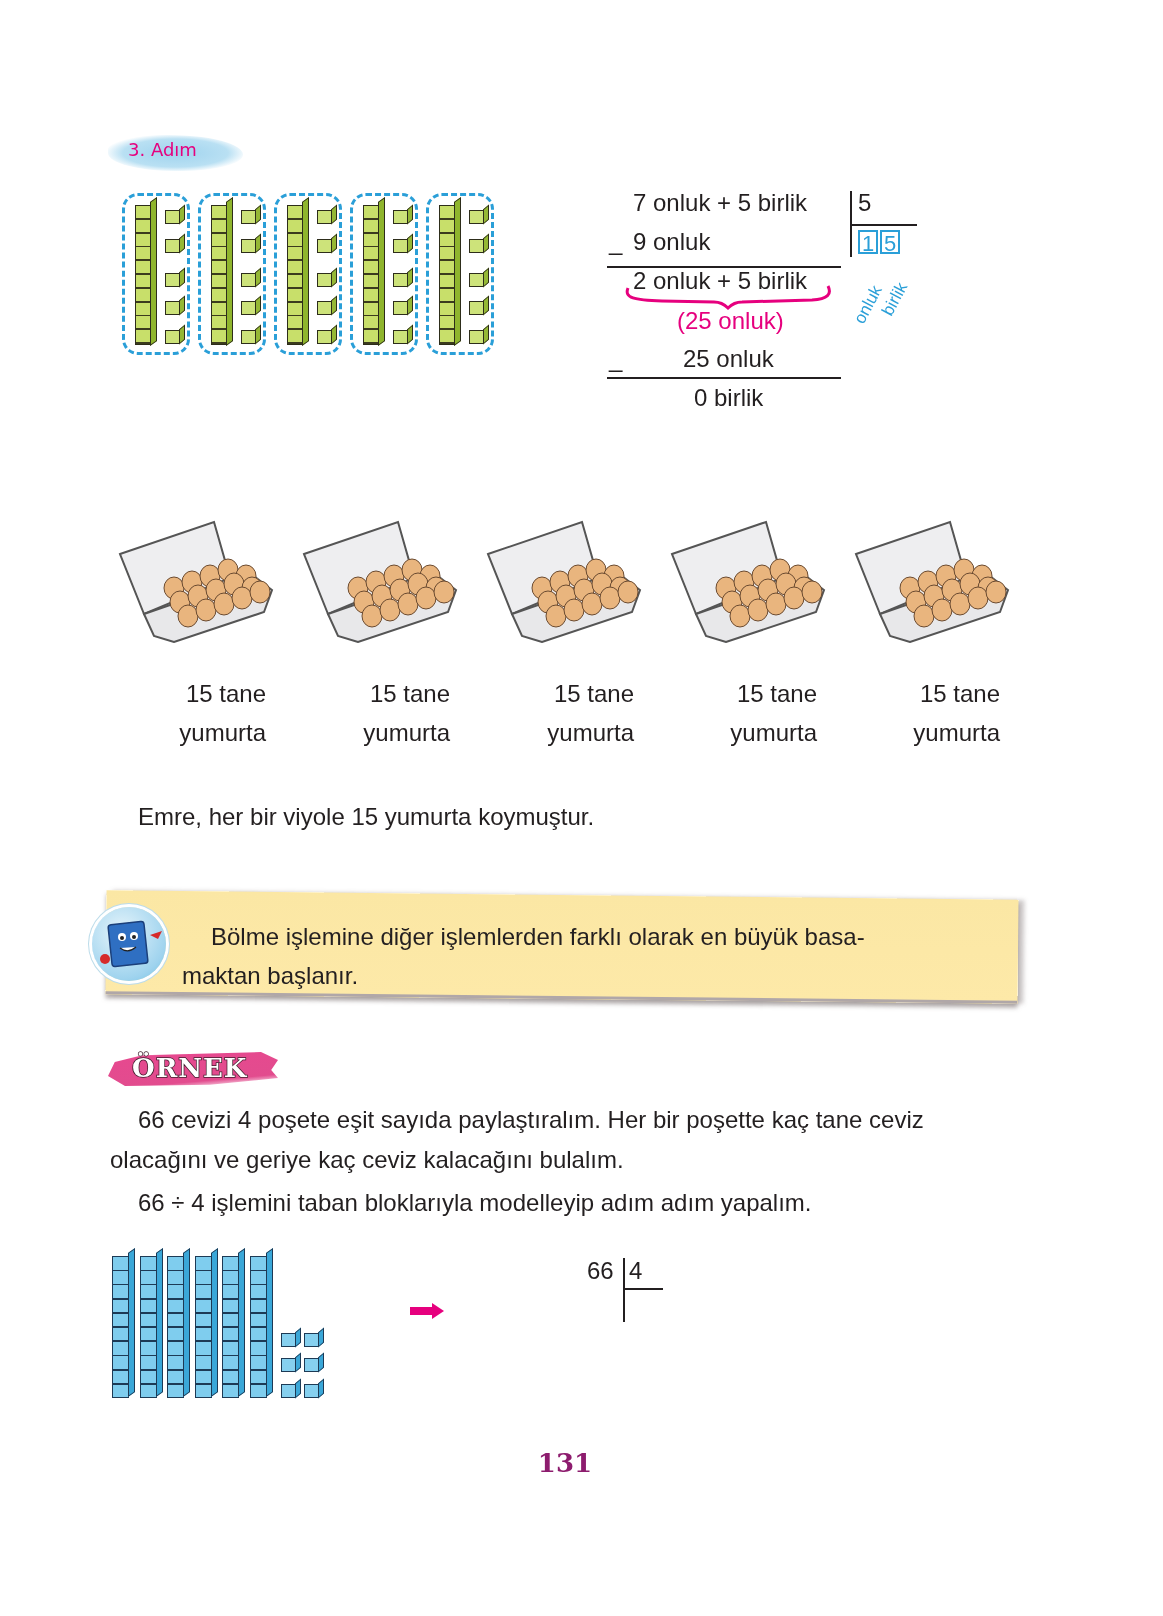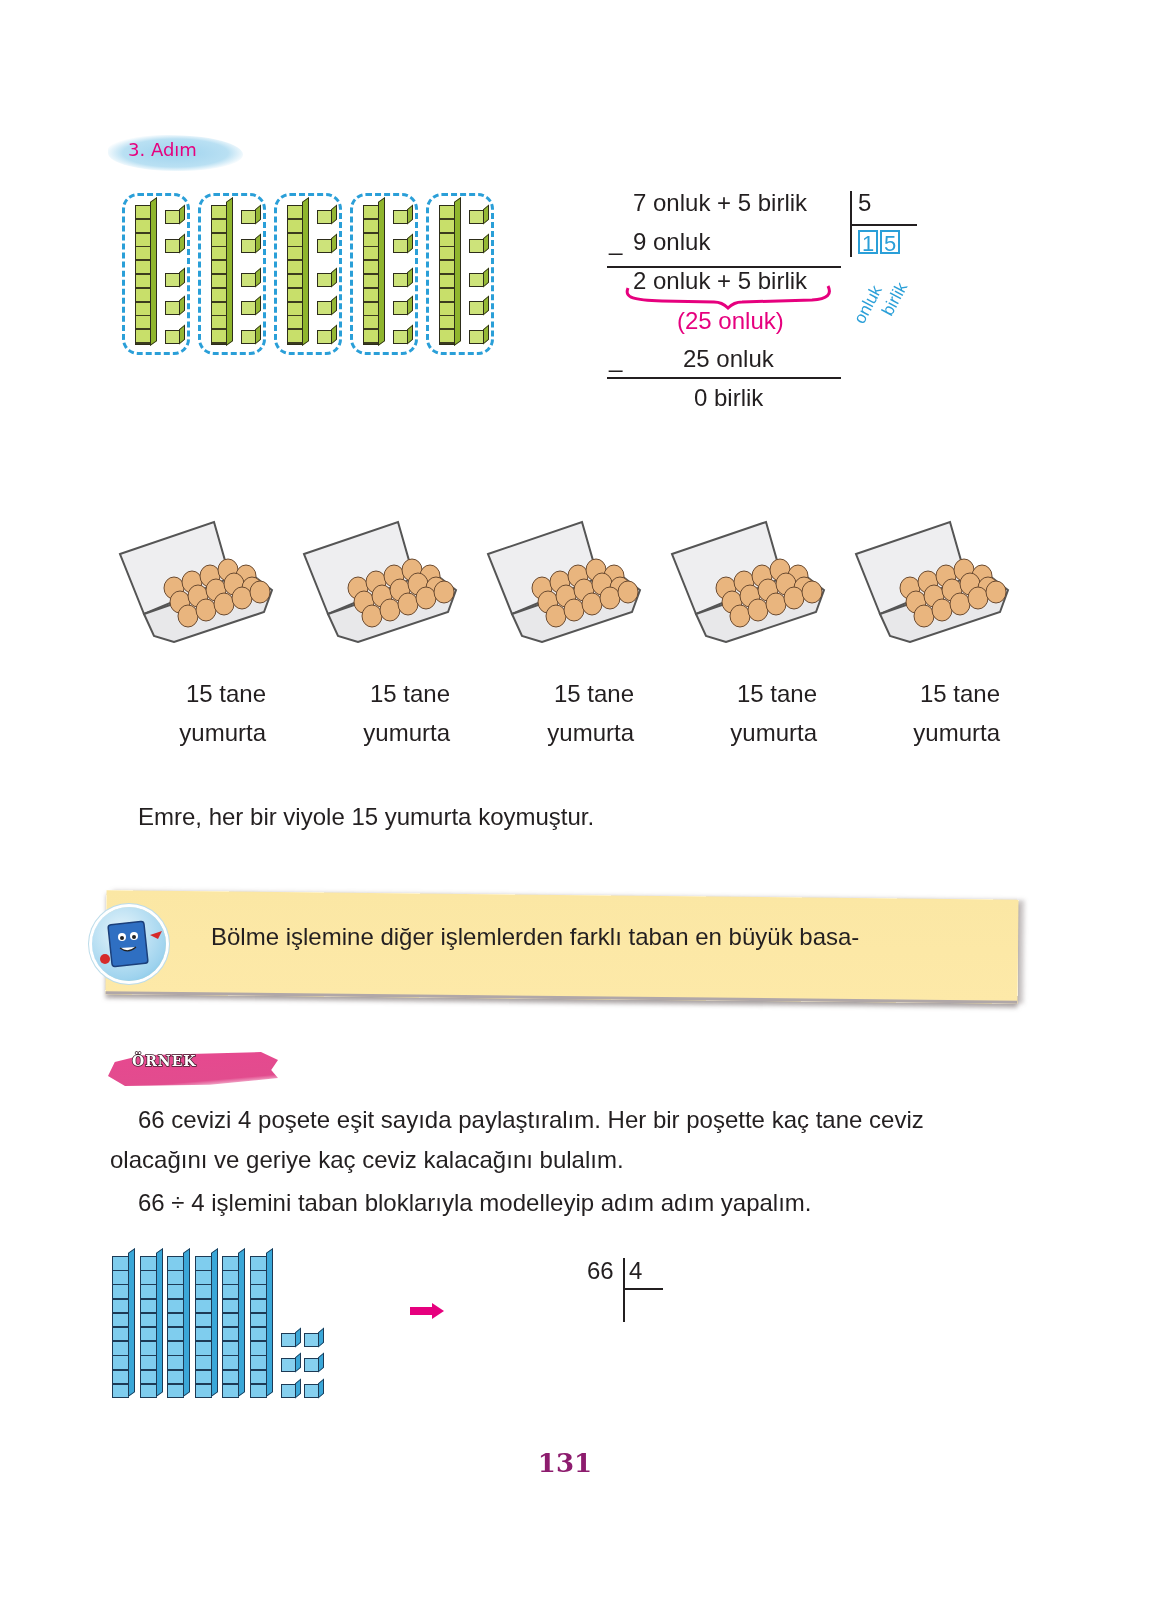--- a/index.html
+++ b/index.html
@@ -52,21 +52,21 @@
   .mascot { left: 92px; top: 907px; width: 74px; height: 74px; border-radius: 50%;
     background: radial-gradient(circle at 40% 35%, #e7f5fb, #9fd3ee 70%, #6bbfe5);
     box-shadow: 0 0 0 3px #ffffff, 0 0 0 4px #bcdcea; }
 
   
   .ornek { left: 108px; top: 1048px; width: 170px; height: 40px; }
   .ornek-bg { position: absolute; inset: 0;
     background: linear-gradient(175deg, rgba(232,60,130,0) 8%, #e6498f 22%, #e24c8e 75%, rgba(232,60,130,0) 92%);
     clip-path: polygon(4% 35%, 20% 18%, 90% 10%, 100% 30%, 96% 55%, 100% 75%, 60% 92%, 10% 95%, 0% 70%); }
   .ornek span { position: absolute; left: 24px; top: 5px; font-family: "DejaVu Serif", serif; font-weight: bold;
-    font-size: 14px; color: #ffffff; letter-spacing: 1px;
+    font-size: 26px; color: #ffffff; letter-spacing: 1px;
     -webkit-text-stroke: 1.5px #3b1d2a; paint-order: stroke fill; }
 
   .para { position: absolute; font-size: 24px; line-height: 42px; }
 
   
   .brod { position: absolute; top: 1256px; width: 17px; height: 142px;
     background: repeating-linear-gradient(to bottom, #7fcdee 0px, #7fcdee 12.5px, #1d3a55 12.5px, #1d3a55 14.2px);
     border: 1.5px solid #1d3a55; box-sizing: border-box; }
   .brod::after { content: ""; position: absolute; right: -7px; top: -4px; width: 5px; height: 142px;
     background: #3aa7d8; border: 1px solid #1d3a55; transform: skewY(-35deg); transform-origin: left top; }
@@ -292,21 +292,22 @@
     <circle cx="30" cy="30" r="4" fill="#fff"></circle>
       <circle cx="42" cy="29" r="4" fill="#fff"></circle>
     <circle cx="30" cy="31" r="2" fill="#222"></circle>
       <circle cx="42" cy="30" r="2" fill="#222"></circle>
     <path d="M28 41 Q36 47 44 40" fill="#fff" stroke="#222" stroke-width="1.2"></path>
     <circle cx="13" cy="52" r="5" fill="#d62a2a"></circle>
       <path d="M58 28 L70 24 L66 32 Z" fill="#d62a2a"></path>
   </svg>
 </div>
 <div class="abs note-text">
-  <div style="padding-left:29px">Bölme işlemine diğer işlemlerden farklı taban en büyük basa-</div>
+  <div style="padding-left:29px">Bölme işlemine diğer işlemlerden farklı olarak en büyük basa-</div>
+  <div>maktan başlanır.</div>
 </div>
 
 <div class="abs ornek">
   <div class="ornek-bg"></div>
   <span>ÖRNEK</span>
 </div>
 
 <div class="para" style="left:138px; top:1099px">66 cevizi 4 poşete eşit sayıda paylaştıralım. Her bir poşette kaç tane ceviz</div>
 <div class="para" style="left:110px; top:1139px">olacağını ve geriye kaç ceviz kalacağını bulalım.</div>
 <div class="para" style="left:138px; top:1182px">66 ÷ 4 işlemini taban bloklarıyla modelleyip adım adım yapalım.</div>

